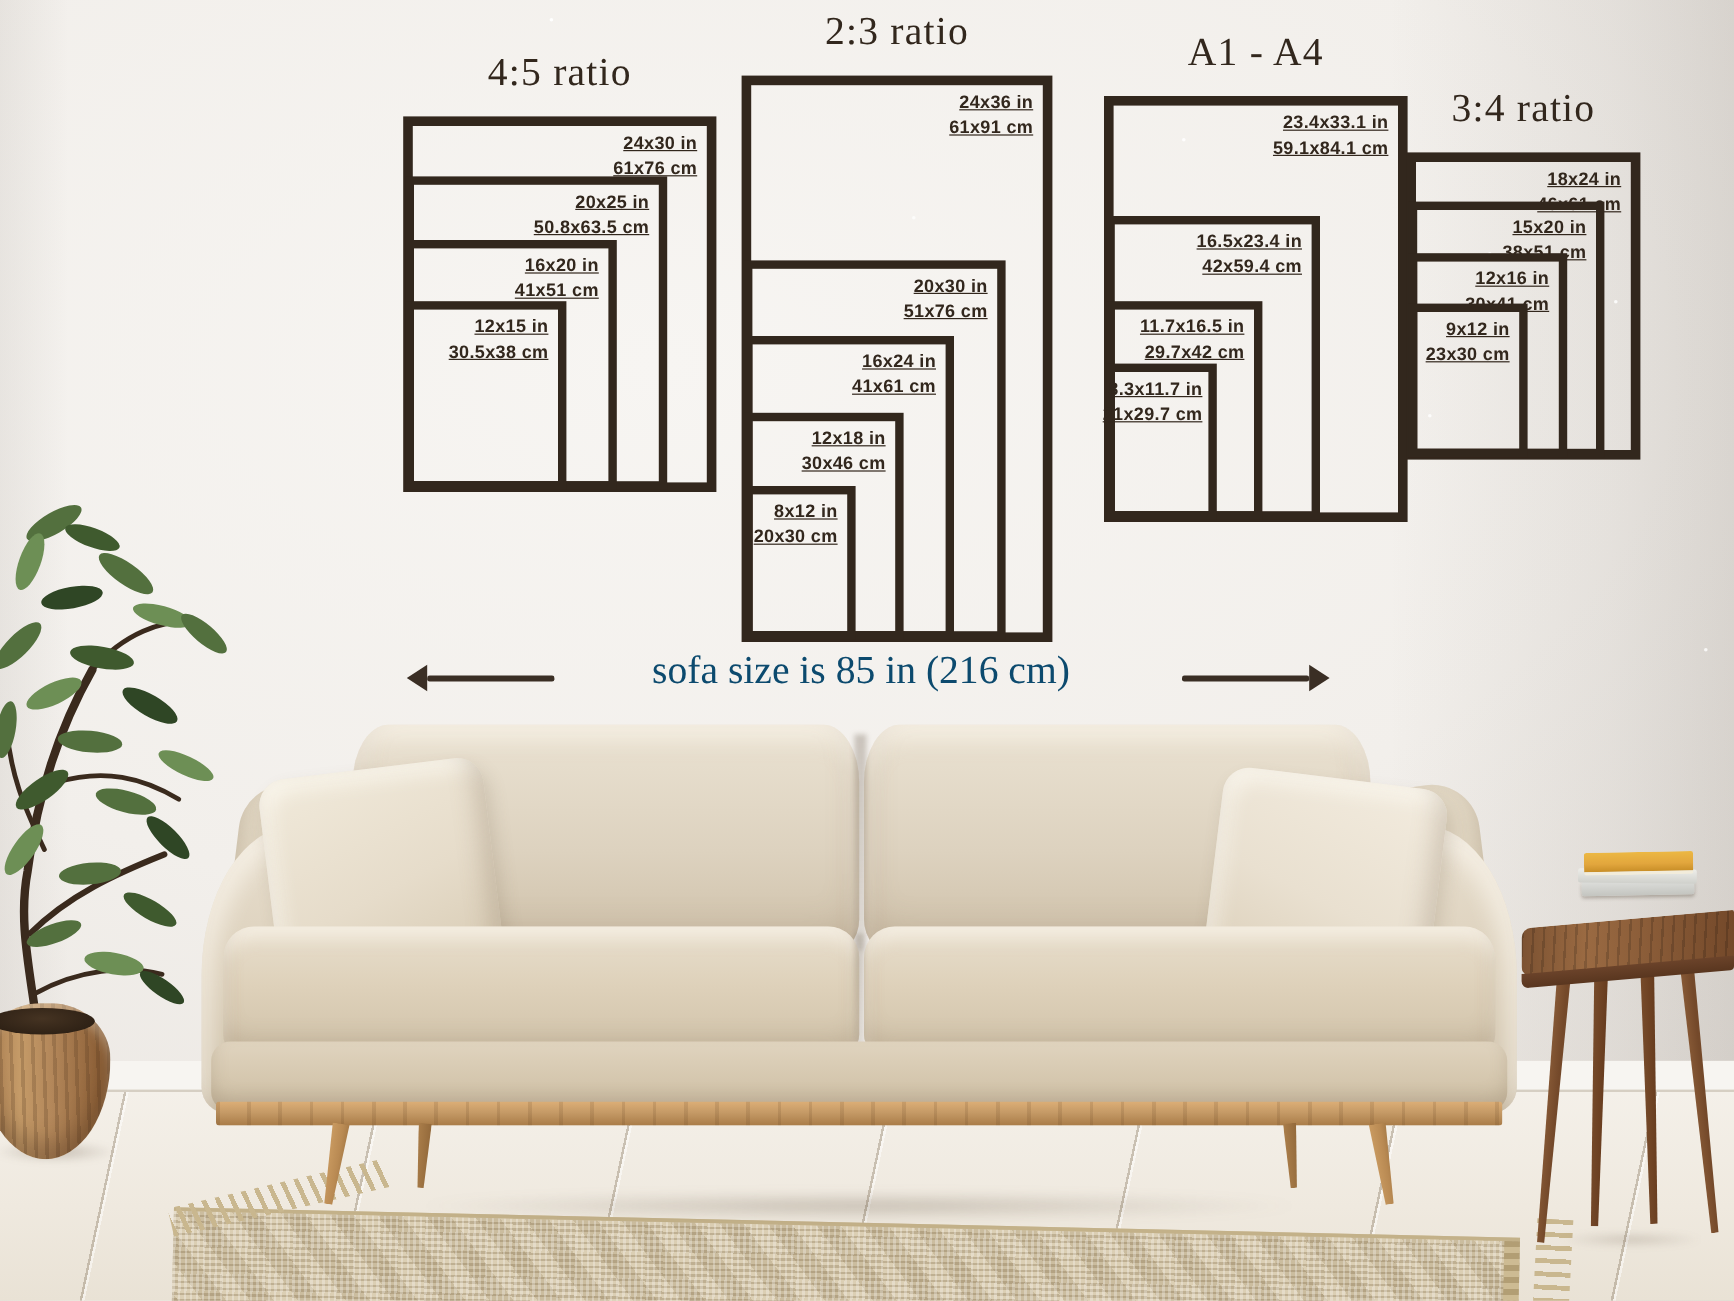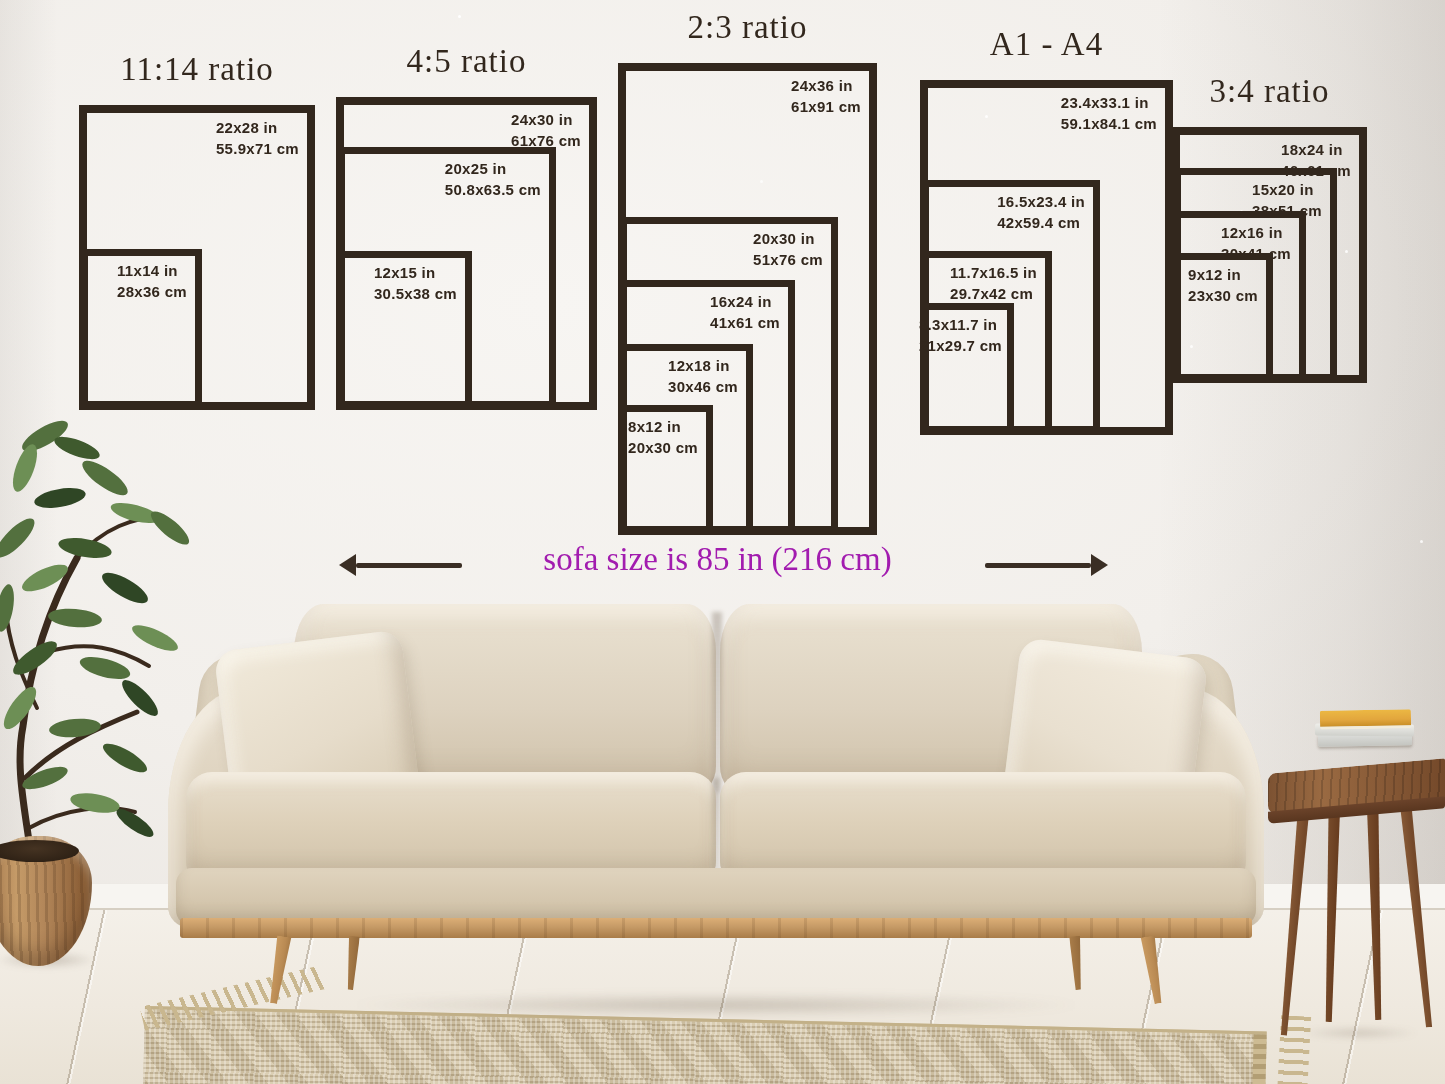--- a/index.html
+++ b/index.html
@@ -40,26 +40,26 @@
 
   
   .size-group{position:absolute;z-index:7;}
   .group-title{position:absolute;left:50%;top:-54px;transform:translateX(-50%);margin:0;
     font:400 33px/1.15 "Liberation Serif",serif;color:var(--ink,#32271d);
     letter-spacing:1px;white-space:nowrap;}
   .frame{position:absolute;left:0;bottom:0;box-sizing:border-box;
     border:7px solid var(--ink,#32271d);background:transparent;}
   .frame.f0{left:0;bottom:0;width:100%;height:100%;border-width:8px;}
   .frame:not(.f0){left:2px;bottom:2px;}
-  .fl{position:absolute;top:5px;right:8px;text-align:left;white-space:nowrap;
-    font:700 15px/1.38 "Liberation Sans",sans-serif;color:var(--ink,#32271d);letter-spacing:.3px;}
+  .fl{position:absolute;top:5px;right:8px;text-align:right;white-space:nowrap;
+    font:700 15px/1.38 "Liberation Sans",sans-serif;color:var(--ink,#32271d);letter-spacing:.3px;text-decoration:underline;}
 
   
   .measure-label{position:absolute;left:430px;top:540px;width:575px;text-align:center;z-index:7;
-    font:400 33px/1.2 "Liberation Serif",serif;color:#a21caf;}
+    font:400 33px/1.2 "Liberation Serif",serif;color:#0c4a6e;}
   .arrow{position:absolute;top:563px;height:5px;background:#3a2e24;z-index:7;border-radius:2px;}
   .arrow-left{left:356px;width:106px;}
   .arrow-left::before{content:"";position:absolute;left:-17px;top:-9px;border:11.5px solid transparent;
     border-right:17px solid #3a2e24;border-left:none;}
   .arrow-right{left:985px;width:106px;}
   .arrow-right::after{content:"";position:absolute;right:-17px;top:-9px;border:11.5px solid transparent;
     border-left:17px solid #3a2e24;border-right:none;}
 
   
   .plant-svg{position:absolute;left:-15px;top:408px;width:260px;height:560px;z-index:3;}
@@ -161,48 +161,39 @@
   <div class="speckles"></div>
   <div class="baseboard"></div>
   <div class="floor"></div>
 
   <div class="rug">
     <div class="rug-bound"></div>
   </div>
   <div class="rug-fringe-right"></div>
   <div class="rug-fringe-left"></div>
 
-  <section class="size-group" style="left:79px;top:105px;width:236px;height:305px">
-    <h2 class="group-title">11:14 ratio</h2>
-    <div class="frame f0">
-      <div class="fl">
-          <div>22x28 in</div>
-          <div>55.9x71 cm</div>
-        </div>
-    </div>
-    <div class="frame" style="width:121px;height:159px">
-      <div class="fl">
-          <div>11x14 in</div>
-          <div>28x36 cm</div>
-        </div>
-    </div>
-  </section>
 
   <section class="size-group" style="left:336px;top:97px;width:261px;height:313px">
     <h2 class="group-title">4:5 ratio</h2>
     <div class="frame f0">
       <div class="fl">
           <div>24x30 in</div>
           <div>61x76 cm</div>
         </div>
     </div>
     <div class="frame" style="width:218px;height:261px">
       <div class="fl">
           <div>20x25 in</div>
           <div>50.8x63.5 cm</div>
+        </div>
+    </div>
+    <div class="frame" style="width:176px;height:208px">
+      <div class="fl">
+          <div>16x20 in</div>
+          <div>41x51 cm</div>
         </div>
     </div>
     <div class="frame" style="width:134px;height:157px">
       <div class="fl">
           <div>12x15 in</div>
           <div>30.5x38 cm</div>
         </div>
     </div>
   </section>
 

